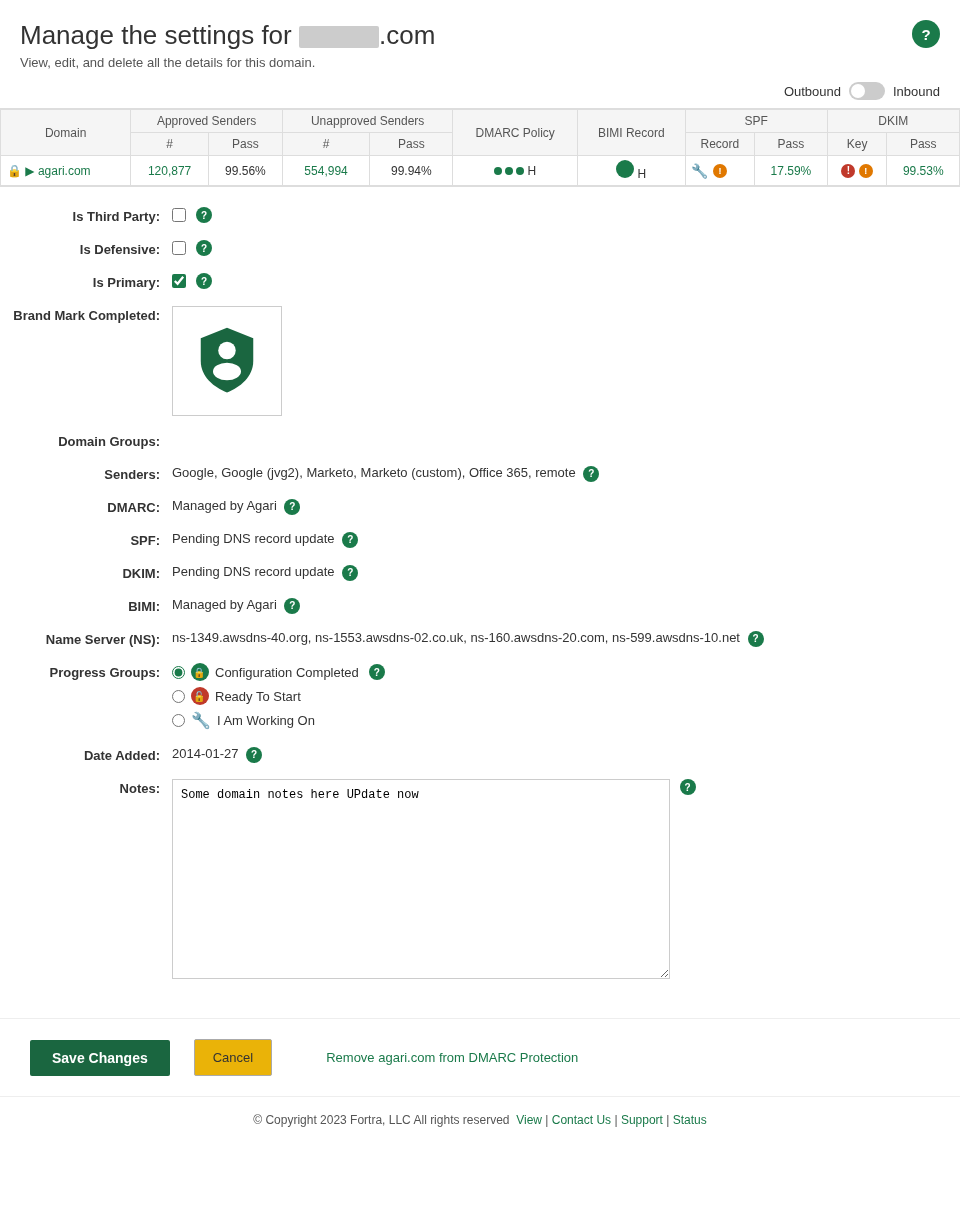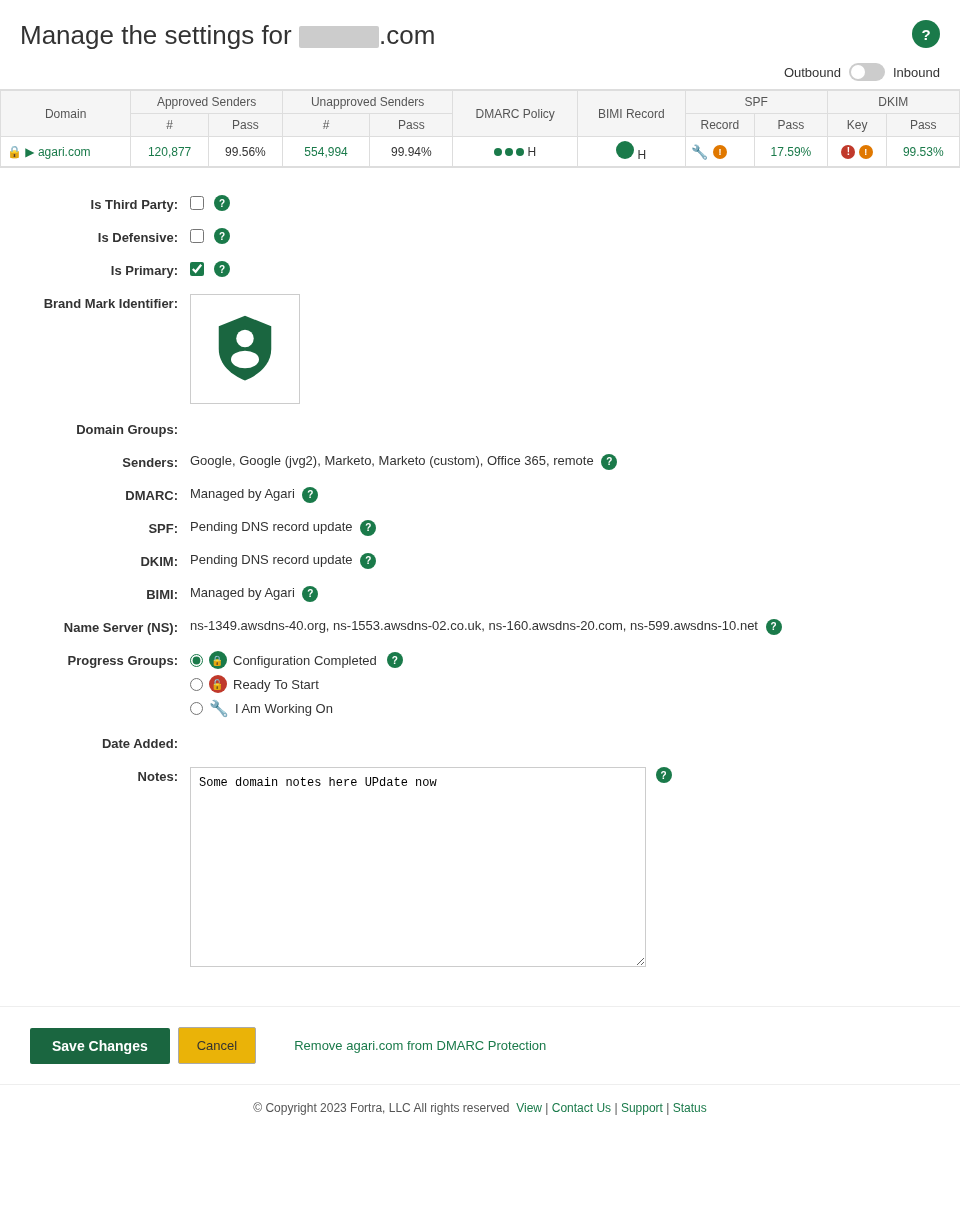--- a/index.html
+++ b/index.html
@@ -27,65 +27,66 @@
     .dot { width: 8px; height: 8px; border-radius: 50%; }
     .dot-green { background: #1a7a4a; }
 
     .bimi-circle { display: inline-flex; align-items: center; justify-content: center; width: 18px; height: 18px; border-radius: 50%; background: #1a7a4a; color: #fff; font-size: 10px; font-weight: bold; }
 
     .spf-record { display: flex; align-items: center; gap: 4px; }
     .wrench-icon { color: #c0392b; font-size: 14px; }
     .warning-badge { display: inline-flex; align-items: center; justify-content: center; width: 14px; height: 14px; border-radius: 50%; background: #e07800; color: #fff; font-size: 9px; font-weight: bold; }
     .exclaim-badge { display: inline-flex; align-items: center; justify-content: center; width: 14px; height: 14px; border-radius: 50%; background: #c0392b; color: #fff; font-size: 10px; font-weight: bold; }
 
-    .detail-panel { padding: 20px 30px; margin-top: 7px; }
+    .detail-panel { padding: 20px 12px; }
     .field-row { display: flex; align-items: flex-start; margin-bottom: 16px; }
     .field-label { font-weight: bold; text-align: right; min-width: 160px; padding-right: 12px; padding-top: 2px; font-size: 13px; }
     .field-value { flex: 1; font-size: 13px; }
     .help-icon { display: inline-flex; align-items: center; justify-content: center; width: 16px; height: 16px; border-radius: 50%; background: #1a7a4a; color: #fff; font-size: 10px; font-weight: bold; cursor: pointer; margin-left: 4px; vertical-align: middle; }
 
     .checkbox-field { display: flex; align-items: center; gap: 6px; }
     input[type="checkbox"] { width: 14px; height: 14px; accent-color: #1a7a4a; cursor: pointer; }
     input[type="checkbox"]:checked { accent-color: #1a7a4a; }
 
     .brand-mark-container { border: 1px solid #ccc; width: 110px; height: 110px; display: flex; align-items: center; justify-content: center; background: #fff; }
     .shield-person { width: 70px; height: 70px; }
 
     .link-green { color: #1a7a4a; text-decoration: none; }
 
     .radio-group { display: flex; flex-direction: column; gap: 6px; }
     .radio-item { display: flex; align-items: center; gap: 6px; }
     input[type="radio"] { accent-color: #1a7a4a; cursor: pointer; }
 
-    .notes-textarea { width: 456px; height: 200px; border: 1px solid #ccc; padding: 8px; font-family: 'Courier New', monospace; font-size: 12px; resize: vertical; }
+    .notes-textarea { width: 498px; height: 200px; border: 1px solid #ccc; padding: 8px; font-family: 'Courier New', monospace; font-size: 12px; resize: vertical; }
 
     .status-icon-green { display: inline-flex; align-items: center; justify-content: center; width: 18px; height: 18px; border-radius: 50%; background: #1a7a4a; color: #fff; font-size: 10px; }
     .status-icon-red { display: inline-flex; align-items: center; justify-content: center; width: 18px; height: 18px; border-radius: 50%; background: #c0392b; color: #fff; font-size: 10px; }
 
-    .btn-area { display: flex; align-items: center; gap: 8px; padding: 20px 30px; border-top: 1px solid #eee; }
+    .btn-area { display: flex; align-items: center; gap: 24px; padding: 20px 30px; border-top: 1px solid #eee; }
     .btn-save { background: #1a6640; color: #fff; border: none; padding: 10px 22px; font-size: 14px; font-weight: bold; cursor: pointer; border-radius: 2px; }
     .btn-cancel { background: #eab308; color: #333; border: 1px solid #aaa; padding: 10px 18px; font-size: 13px; cursor: pointer; border-radius: 2px; }
     .remove-link { color: #1a7a4a; text-decoration: none; font-size: 13px; margin-left: 30px; }
 
     .footer { text-align: center; padding: 16px; font-size: 12px; color: #555; border-top: 1px solid #eee; }
     .footer a { color: #1a7a4a; text-decoration: none; }
 
     .question-icon { display: inline-flex; align-items: center; justify-content: center; width: 18px; height: 18px; border-radius: 50%; background: #1a7a4a; color: #fff; font-size: 11px; font-weight: bold; cursor: pointer; vertical-align: middle; }
 
     .page-title-area { display: flex; justify-content: space-between; align-items: flex-start; padding: 20px 20px 4px 20px; }
     .top-help { display: inline-flex; align-items: center; justify-content: center; width: 28px; height: 28px; border-radius: 50%; background: #1a7a4a; color: #fff; font-size: 15px; font-weight: bold; cursor: pointer; }
   </style>
 </head>
 <body>
 
 <div class="page-title-area">
   <div>
     <h1 class="page-title">
       <span>Manage the settings for </span><span class="redacted"></span><span>.com</span>
     </h1>
+    <p class="page-subtitle">View, edit, and delete all the details for this domain.</p>
   </div>
   <span class="top-help question-icon">?</span>
 </div>
 
 <div class="toggle-area">
   <span>Outbound</span>
   <div class="toggle-switch"></div>
   <span>Inbound</span>
 </div>
 
@@ -186,21 +187,21 @@
     <div class="field-label">Is Primary:</div>
     <div class="field-value">
       <div class="checkbox-field">
         <input type="checkbox" id="is-primary" checked="" style="">
         <span class="help-icon">?</span>
       </div>
     </div>
   </div>
 
   <div class="field-row">
-    <div class="field-label">Brand Mark Identifier:</div>
+    <div class="field-label">Brand Mark Completed:</div>
     <div class="field-value">
       <div class="brand-mark-container">
         <svg class="shield-person" viewBox="0 0 70 80" xmlns="http://www.w3.org/2000/svg">
           <path d="M35 2 L65 14 L65 40 C65 58 50 70 35 76 C20 70 5 58 5 40 L5 14 Z" fill="#1a6640"></path>
           <circle cx="35" cy="28" r="10" fill="#fff"></circle>
           <ellipse cx="35" cy="52" rx="16" ry="10" fill="#fff"></ellipse>
         </svg>
       </div>
     </div>
   </div>
@@ -276,20 +277,24 @@
           <input type="radio" name="progress" style="">
           <span style="font-size:16px;">🔧</span>
           <span>I Am Working On</span>
         </label>
       </div>
     </div>
   </div>
 
   <div class="field-row">
     <div class="field-label">Date Added:</div>
+    <div class="field-value">
+      <span>2014-01-27</span>
+      <span class="help-icon">?</span>
+    </div>
   </div>
 
   <div class="field-row">
     <div class="field-label">Notes:</div>
     <div class="field-value">
       <textarea class="notes-textarea" style="">Some domain notes here UPdate now</textarea>
       <span class="help-icon" style="vertical-align:top; margin-left:6px;">?</span>
     </div>
   </div>
 

